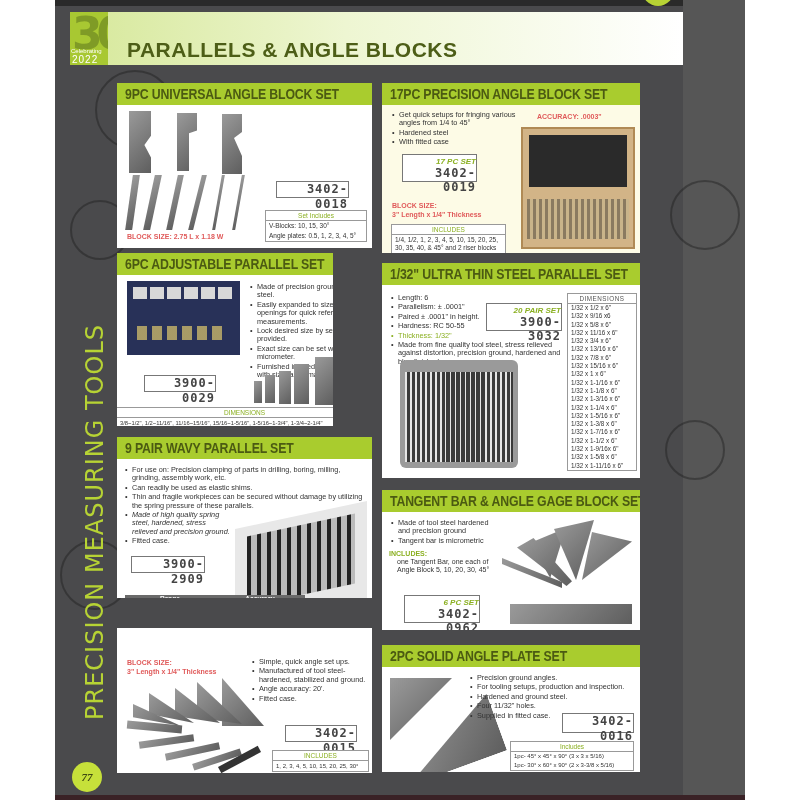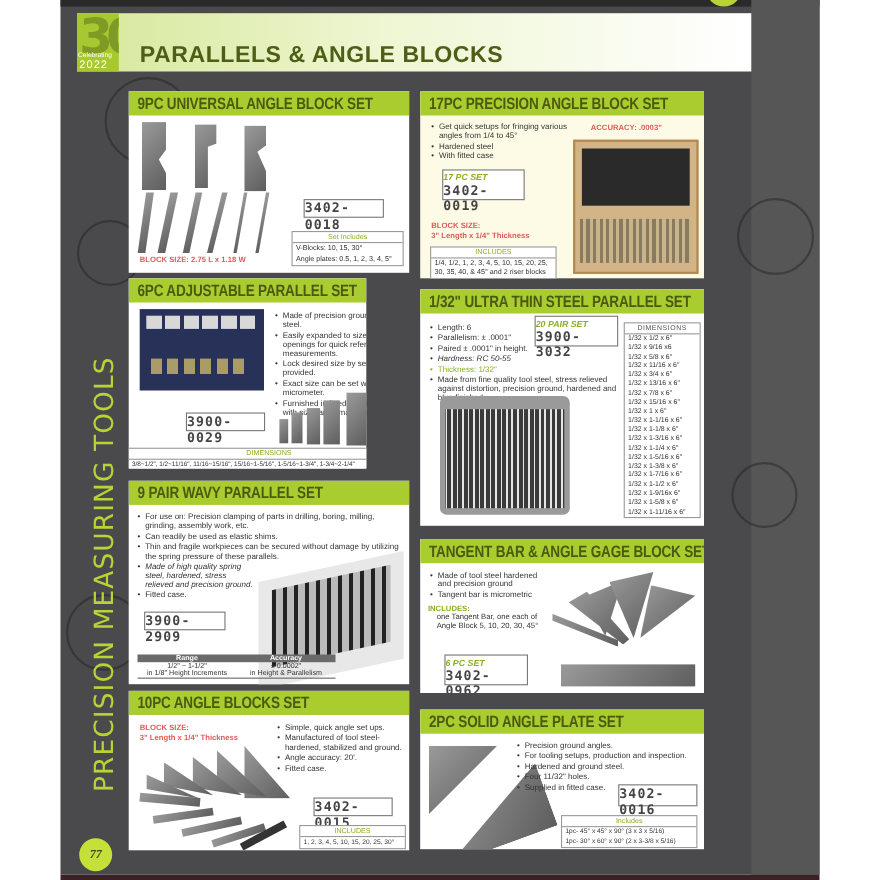--- a/index.html
+++ b/index.html
@@ -31,21 +31,21 @@
   .card-header { height: 22px; background: #a9cc2e; padding-left: 8px; font: bold 14px "Liberation Sans Narrow", "Liberation Sans", sans-serif;
     color: #4b5a12; line-height: 22px; letter-spacing: -0.2px; transform-origin: left; white-space: nowrap; }
   .card-header span { display: inline-block; transform: scaleX(0.82); transform-origin: left center; font-size: 15px; }
   .cream { background: #fdfbe6; }
 
   .bullets { position: absolute; list-style: none; font-size: 7.3px; color: #333; line-height: 8.4px; }
   .bullets li { position: relative; padding-left: 7px; margin-bottom: 1px; }
   .bullets li::before { content: "•"; position: absolute; left: 0; top: 0; }
 
   .partno { position: absolute; border: 1.5px solid #777; background: #fff; font: bold 12px "DejaVu Sans Mono", monospace; color: #444;
-    text-align: left; letter-spacing: 1px; }
+    text-align: right; letter-spacing: 1px; }
   .partno .set { display: block; font: italic bold 8px "Liberation Sans", sans-serif; color: #8bb022; letter-spacing: 0; margin-top: 2px; }
   .red-note { position: absolute; font: bold 7px "Liberation Sans", sans-serif; color: #e05a5a; line-height: 9px; }
 
   .info-table { position: absolute; border: 1px solid #999; font-size: 6.5px; color: #333; background: #fff; }
   .info-table .th { text-align: center; color: #8bb022; border-bottom: 1px solid #999; padding: 1px; }
   .info-table .td { padding: 1px 3px; line-height: 8px; }
 
   .dims-col { position: absolute; border: 1px solid #999; font-size: 6.3px; color: #333; background: #fff; }
   .dims-col .th { text-align: center; color: #555; border-bottom: 1px solid #999; padding: 1px 0; letter-spacing: 0.5px; }
   .dims-col .row { padding: 0 3px; line-height: 8.3px; white-space: nowrap; }
@@ -130,44 +130,44 @@
       <div style="position:absolute;left:6px;top:6px;width:100px;height:12px;background:repeating-linear-gradient(90deg,#d8d8d8 0 14px,transparent 14px 17px);"></div>
       <div style="position:absolute;left:10px;top:45px;width:90px;height:14px;background:repeating-linear-gradient(90deg,#c9b66a 0 10px,transparent 10px 15px);opacity:0.8;"></div>
     </div>
     <ul class="bullets" style="left:133px;top:30px;width:118px;">
       <li>Made of precision ground tool steel.</li>
       <li>Easily expanded to size in openings for quick reference measurements.</li>
       <li>Lock desired size by set screws provided.</li>
       <li>Exact size can be set with micrometer.</li>
       <li>Furnished in fitted plastic case with size range markings.</li>
     </ul>
-    <div class="partno" style="left:27px;top:122px;width:72px;height:17px;line-height:15px;margin-left:25px;">3900-0029</div>
+    <div class="partno" style="left:27px;top:122px;width:72px;height:17px;line-height:15px;">3900-0029</div>
     <div class="shape steel" style="left:137px;top:128px;width:8px;height:22px;"></div>
     <div class="shape steel" style="left:148px;top:122px;width:10px;height:28px;"></div>
     <div class="shape steel" style="left:162px;top:118px;width:12px;height:33px;"></div>
     <div class="shape steel" style="left:177px;top:111px;width:15px;height:40px;"></div>
     <div class="shape steel" style="left:198px;top:104px;width:18px;height:48px;"></div>
     <div class="shape steel" style="left:222px;top:97px;width:24px;height:55px;"></div>
     <div class="info-table" style="left:0px;top:154px;width:255px;border-left:none;border-right:none;">
       <div class="th">DIMENSIONS</div>
       <div class="td" style="font-size:5.8px;white-space:nowrap;">3/8~1/2", 1/2~11/16", 11/16~15/16", 15/16~1-5/16", 1-5/16~1-3/4", 1-3/4~2-1/4"</div>
     </div>
   </div>
 
   <div class="card" style="left:327px;top:263px;width:258px;height:215px;">
     <div class="card-header"><span>1/32" ULTRA THIN STEEL PARALLEL SET</span></div>
     <ul class="bullets" style="left:9px;top:31px;width:175px;">
       <li>Length: 6</li>
       <li style="width:95px;">Parallelism: ± .0001"</li>
       <li style="width:95px;">Paired ± .0001" in height.</li>
-      <li style="width:95px;font-style:italic;">Hardness: RC 50-55</li>
+      <li style="width:95px;">Hardness: RC 50-55</li>
       <li style="width:95px;color:#8bb022;">Thickness: 1/32"</li>
       <li>Made from fine quality tool steel, stress relieved against distortion, precision ground, hardened and blue finished.</li>
     </ul>
-    <div class="partno" style="left:104px;top:24px;width:76px;height:28px;">
+    <div class="partno" style="left:104px;top:40px;width:76px;height:28px;">
       <span class="set">20 PAIR SET</span>
       <span>3900-3032</span>
     </div>
     <div class="shape" style="left:18px;top:97px;width:118px;height:108px;background:#9a9a9a;border-radius:6px;">
       <div style="position:absolute;left:5px;top:12px;width:108px;height:90px;background:repeating-linear-gradient(90deg,#e5e5e5 0 1.5px,#3a3a3a 1.5px 5px);"></div>
     </div>
     <div class="dims-col" style="left:185px;top:30px;width:70px;">
       <div class="th">DIMENSIONS</div>
       <div class="row">1/32 x 1/2 x 6"</div>
       <div class="row">1/32 x 9/16 x6</div>
@@ -185,21 +185,21 @@
       <div class="row">1/32 x 1-5/16 x 6"</div>
       <div class="row">1/32 x 1-3/8 x 6"</div>
       <div class="row">1/32 x 1-7/16 x 6"</div>
       <div class="row">1/32 x 1-1/2 x 6"</div>
       <div class="row">1/32 x 1-9/16x 6"</div>
       <div class="row">1/32 x 1-5/8 x 6"</div>
       <div class="row">1/32 x 1-11/16 x 6"</div>
     </div>
   </div>
 
-  <div class="card" style="left:62px;top:437px;width:255px;height:185px;">
+  <div class="card" style="left:62px;top:437px;width:255px;height:161px;">
     <div class="card-header"><span>9 PAIR WAVY PARALLEL SET</span></div>
     <ul class="bullets" style="left:8px;top:29px;width:245px;">
       <li>For use on: Precision clamping of parts in drilling, boring, milling, grinding, assembly work, etc.</li>
       <li>Can readily be used as elastic shims.</li>
       <li>Thin and fragile workpieces can be secured without damage by utilizing the spring pressure of these parallels.</li>
       <li style="width:105px;font-style:italic;">Made of high quality spring steel, hardened, stress relieved and precision ground.</li>
       <li>Fitted case.</li>
     </ul>
     <div class="shape" style="left:118px;top:78px;width:132px;height:98px;background:#e8e8e8;transform:skewY(-12deg);">
       <div style="position:absolute;left:12px;top:10px;width:108px;height:70px;background:repeating-linear-gradient(90deg,#222 0 4px,#bbb 4px 10px);"></div>
@@ -235,21 +235,20 @@
     </div>
     <div class="shape steel" style="left:120px;top:68px;width:60px;height:30px;clip-path:polygon(0 0,100% 80%,100% 100%,0 20%);"></div>
     <div class="shape steel" style="left:135px;top:48px;width:55px;height:48px;clip-path:polygon(0 20%,30% 0,100% 90%,90% 100%);"></div>
     <div class="shape steel" style="left:148px;top:38px;width:45px;height:50px;clip-path:polygon(0 30%,80% 0,45% 100%);"></div>
     <div class="shape steel" style="left:172px;top:30px;width:40px;height:60px;clip-path:polygon(0 15%,100% 0,55% 100%);"></div>
     <div class="shape steel" style="left:200px;top:42px;width:50px;height:48px;clip-path:polygon(20% 0,100% 20%,0 100%);"></div>
     <div class="shape steel" style="left:128px;top:114px;width:122px;height:20px;"></div>
   </div>
 
   <div class="card" style="left:62px;top:628px;width:255px;height:145px;">
-    <div class="card-header"><span>10PC ANGLE BLOCKS SET</span></div>
     <div class="red-note" style="left:10px;top:30px;">
       <div>BLOCK SIZE:</div>
       <div>3" Length x 1/4" Thickness</div>
     </div>
     <ul class="bullets" style="left:135px;top:30px;width:115px;">
       <li>Simple, quick angle set ups.</li>
       <li>Manufactured of tool steel-hardened, stabilized and ground.</li>
       <li>Angle accuracy: 20'.</li>
       <li>Fitted case.</li>
     </ul>

